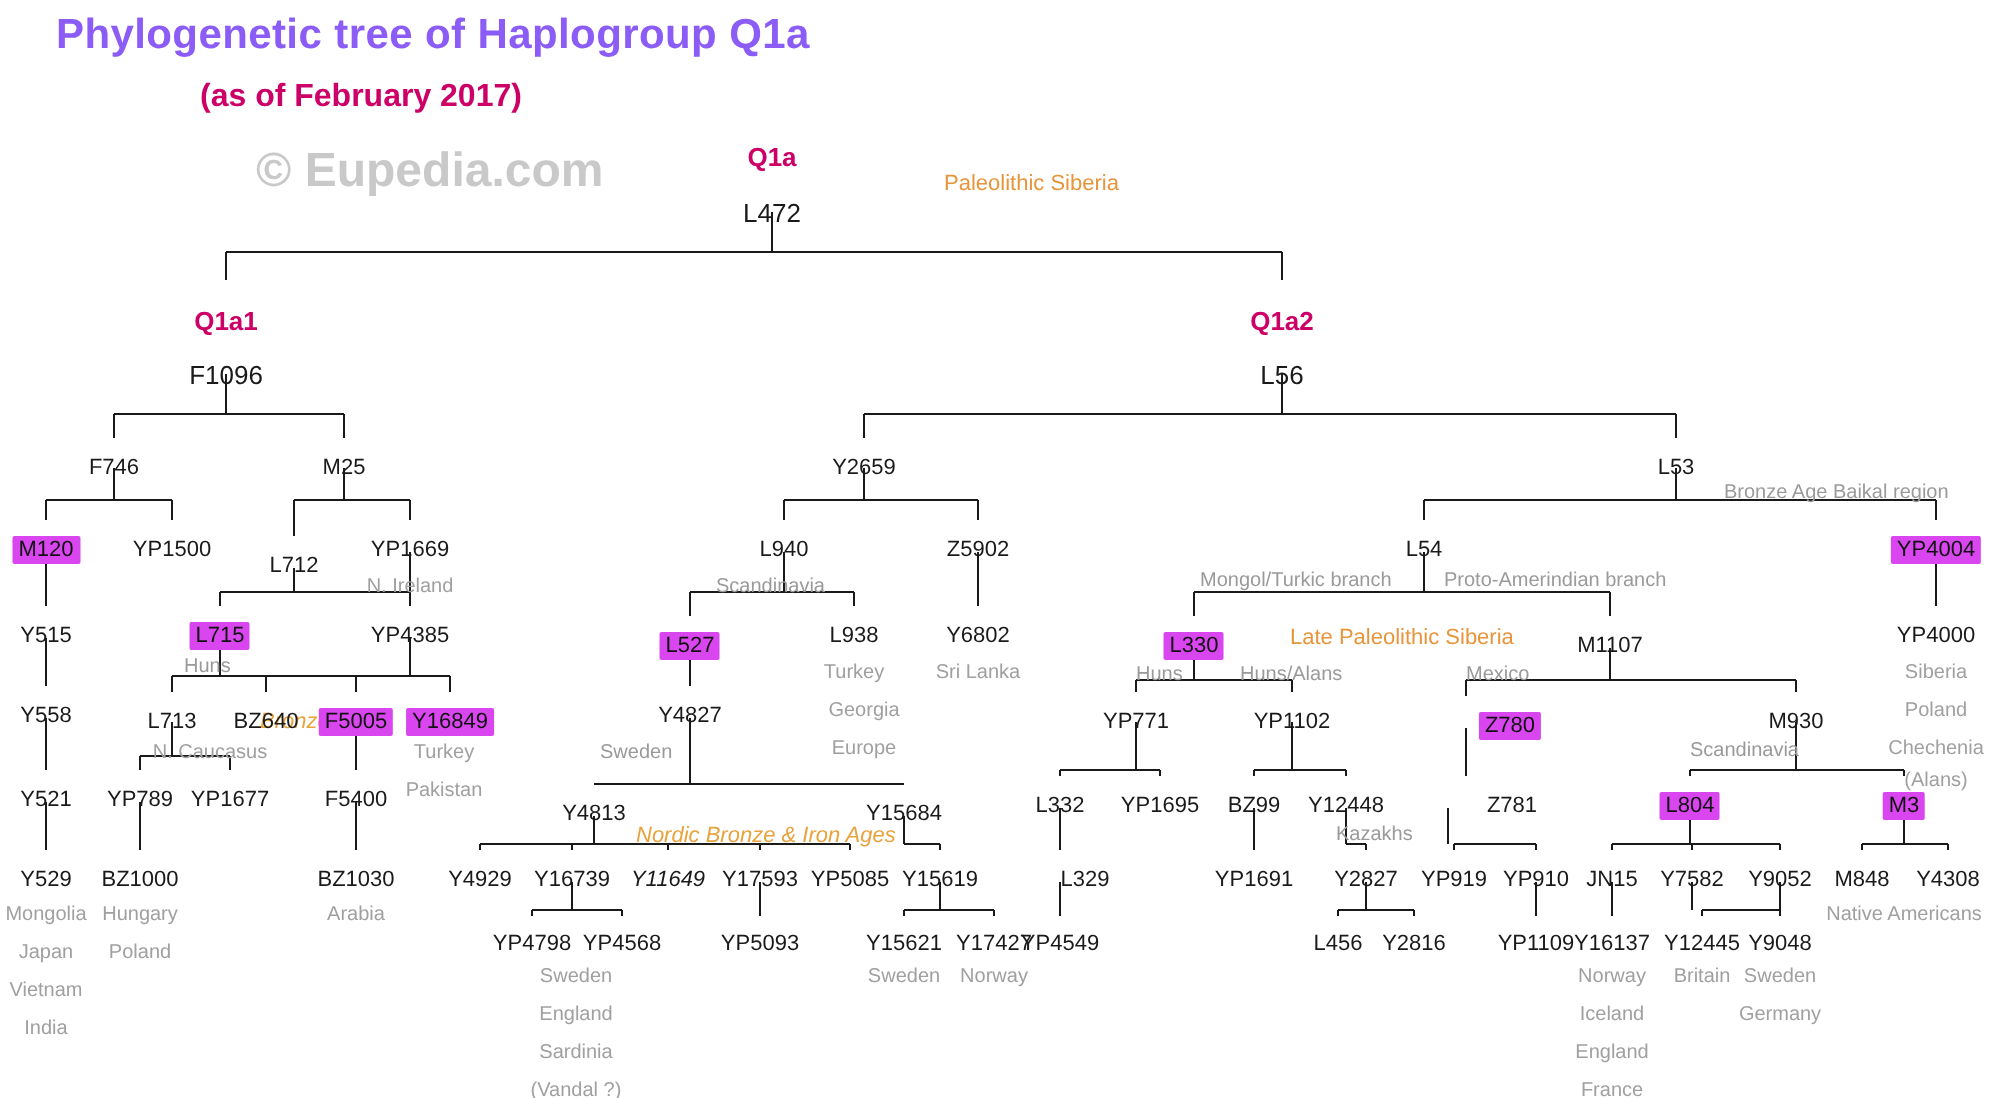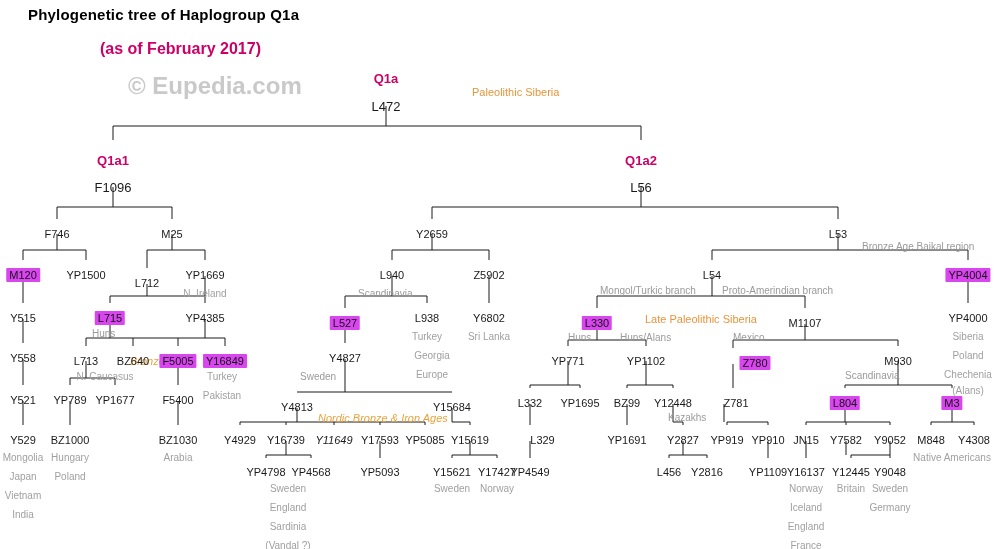--- a/index.html
+++ b/index.html
@@ -6,21 +6,21 @@
   body{
     width:1000px;height:549px;
     background:#ffffff;
     font-family:"Liberation Sans", sans-serif;
     position:relative;
     overflow:hidden;
   }
   #tree{position:absolute;left:0;top:0;width:1000px;height:549px;}
   .lbl{position:absolute;white-space:nowrap;transform:translateX(-50%);}
   .title{
-    color:#000000;font-size:15px;font-weight:bold;letter-spacing:.2px;
+    color:#8b5cf6;font-size:21px;font-weight:bold;letter-spacing:.2px;
   }
   .subtitle{
     color:#cc0066;font-size:16px;font-weight:bold;
   }
   .watermark{
     color:#c9c9c9;font-size:24px;font-weight:bold;
   }
   .grp{color:#cc0066;font-size:13px;font-weight:bold;}
   .snp{color:#1a1a1a;font-size:13px;}
   .snp-sm{color:#1a1a1a;font-size:11px;}
@@ -250,21 +250,21 @@
       <div class="lbl snp-sm" style="left: 23px; top: 394px;">Y521</div>
       <div class="lbl snp-sm" style="left: 70px; top: 394px;">YP789</div>
       <div class="lbl snp-sm" style="left: 115px; top: 394px;">YP1677</div>
       <div class="lbl snp-sm" style="left: 297px; top: 401px;">Y4813</div>
       <div class="lbl snp-sm" style="left: 452px; top: 401px;">Y15684</div>
       <div class="lbl snp-sm" style="left: 530px; top: 397px;">L332</div>
       <div class="lbl snp-sm" style="left: 580px; top: 397px;">YP1695</div>
       <div class="lbl snp-sm" style="left: 627px; top: 397px;">BZ99</div>
       <div class="lbl snp-sm" style="left: 673px; top: 397px;">Y12448</div>
       <div class="lbl note" style="left: 668px; top: 412px; transform: none;">Kazakhs</div>
-      <div class="lbl snp-sm" style="left: 736px; top: 397px;">Z781</div>
+      <div class="lbl snp-sm" style="left: 756px; top: 397px;">Z781</div>
       <div class="lbl snp-sm" style="left: 845px; top: 397px;"><span class="hl">L804</span></div>
       <div class="lbl snp-sm" style="left: 952px; top: 397px;"><span class="hl">M3</span></div>
       <div class="lbl snp-sm" style="left: 23px; top: 434px;">Y529</div>
       <div class="lbl snp-sm" style="left: 70px; top: 434px;">BZ1000</div>
       <div class="lbl snp-sm" style="left: 178px; top: 434px;">BZ1030</div>
       <div class="lbl ctry" style="left: 23px; top: 452px;">Mongolia</div>
       <div class="lbl ctry" style="left: 23px; top: 471px;">Japan</div>
       <div class="lbl ctry" style="left: 23px; top: 490px;">Vietnam</div>
       <div class="lbl ctry" style="left: 23px; top: 509px;">India</div>
       <div class="lbl ctry" style="left: 70px; top: 452px;">Hungary</div>

